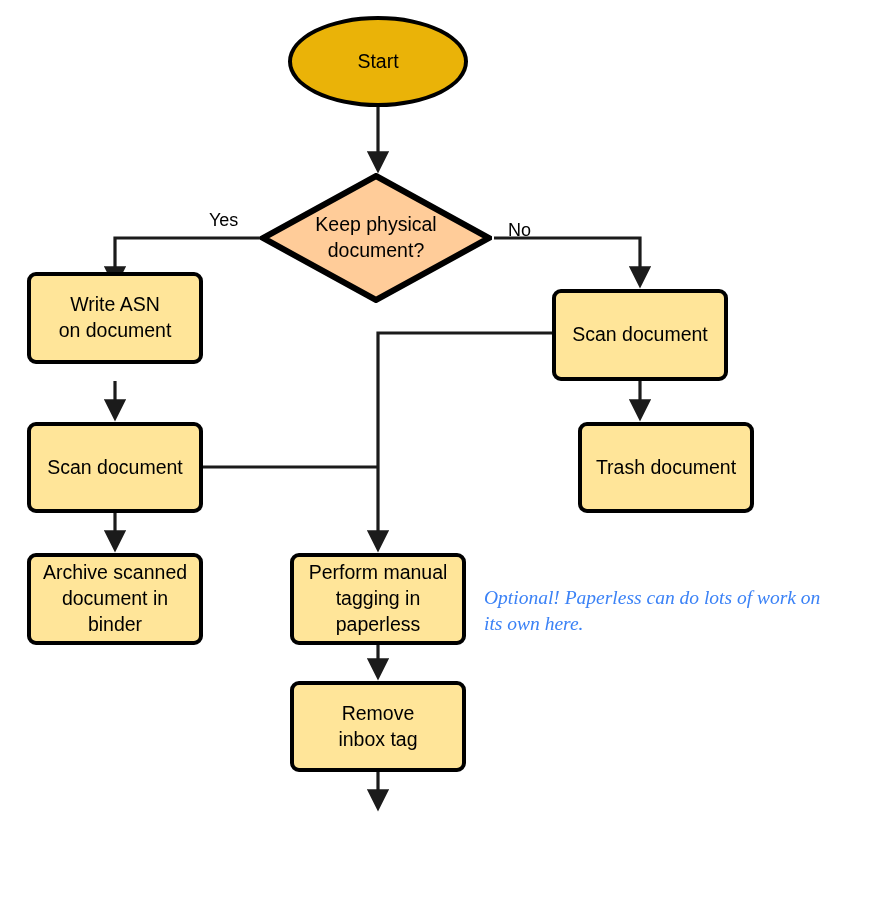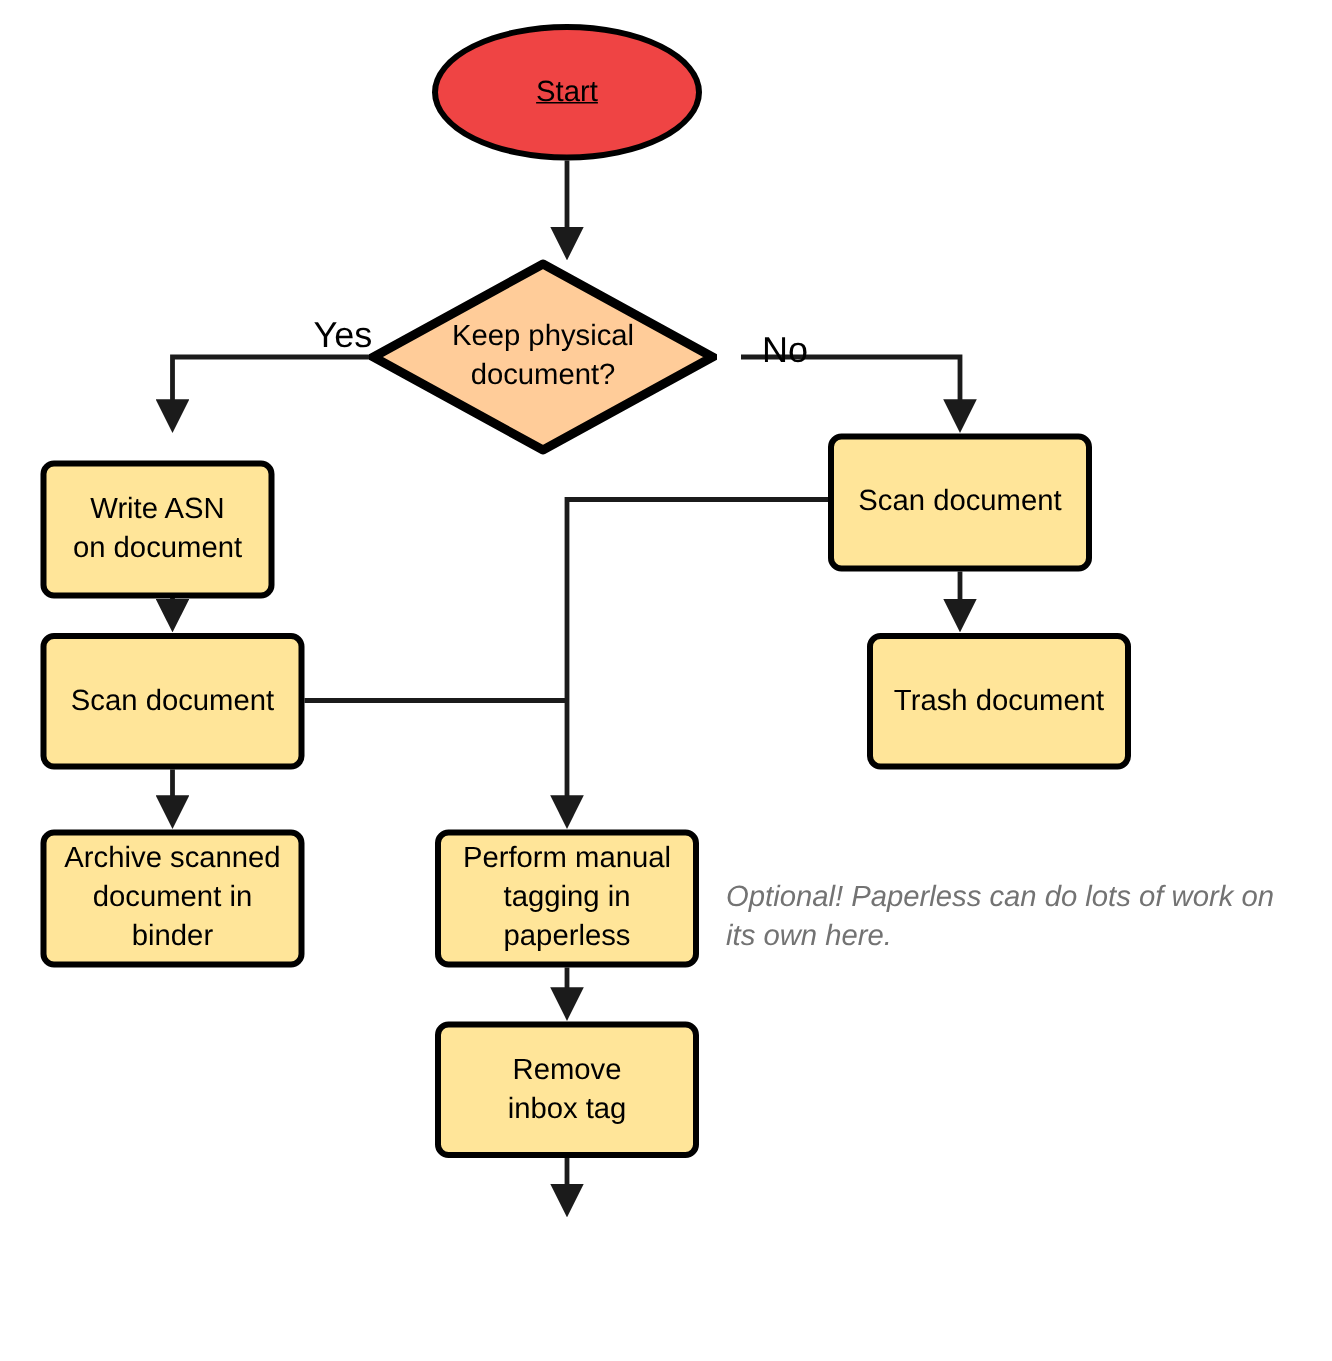--- a/index.html
+++ b/index.html
@@ -38,56 +38,56 @@
     font-size: 19.5px;
     line-height: 1.33;
     white-space: pre-line;
   }
   .node.process {
     background: #FFE599;
     border: 4px solid #000000;
     border-radius: 9px;
   }
   .node.terminator {
-    background: #ef4444;
+    background: #eab308;
     border: 4px solid #000000;
     border-radius: 50%;
-    text-decoration: underline;
   }
   .node.decision {
     background: transparent;
     border: none;
   }
   .decision-shape {
     position: absolute;
     left: 0;
     top: 0;
     width: 100%;
     height: 100%;
   }
   .decision-label {
     position: relative;
     z-index: 2;
     padding: 0 12px;
   }
   .edge-label {
     position: absolute;
     color: #000000;
-    font-size: 24px;
+    font-size: 18px;
     line-height: 1.2;
     white-space: nowrap;
   }
   .note {
     position: absolute;
-    color: #737373;
+    color: #3b82f6;
     font-size: 19.5px;
     font-style: italic;
     line-height: 1.35;
     white-space: pre-line;
     text-align: left;
+    font-family: Liberation Serif, serif;
   }
 </style>
 </head>
 <body>
 
 <div id="canvas">
 
   <svg class="edges" viewBox="0 0 888 907" xmlns="http://www.w3.org/2000/svg">
     <defs>
       <marker id="arrow" viewBox="0 0 12 12" refX="9" refY="6" markerWidth="7" markerHeight="7" orient="auto-start-reverse">
@@ -115,29 +115,29 @@
       <path d="M 378 645 L 378 675" marker-end="url(#arrow)"></path>
 
       <path d="M 378 772 L 378 806" marker-end="url(#arrow)"></path>
     </g>
   </svg>
 
   <div class="node terminator" style="left:288px; top:16px; width:180px; height:91px;">
     <span>Start</span>
   </div>
 
-  <div class="node decision" style="left:246px; top:173px; width:232px; height:130px;justify-content:center;">
+  <div class="node decision" style="left:260px; top:173px; width:232px; height:130px;justify-content:center;">
     <svg class="decision-shape" viewBox="0 0 232 130" preserveAspectRatio="none" xmlns="http://www.w3.org/2000/svg">
       <polygon points="116,3 229,65 116,127 3,65" fill="#FFCC99" stroke="#000000" stroke-width="6" stroke-linejoin="miter"></polygon>
     </svg>
     <span class="decision-label">Keep physical
 document?</span>
   </div>
 
-  <div class="node process" style="left:27px; top:307px; width:156px; height:92px;justify-content:center;">
+  <div class="node process" style="left:27px; top:272px; width:176px; height:92px;justify-content:center;">
     <span>Write ASN
 on document</span>
   </div>
 
   <div class="node process" style="left:27px; top:422px; width:176px; height:91px;">
     <span>Scan document</span>
   </div>
 
   <div class="node process" style="left:27px; top:553px; width:176px; height:92px;">
     <span>Archive scanned

